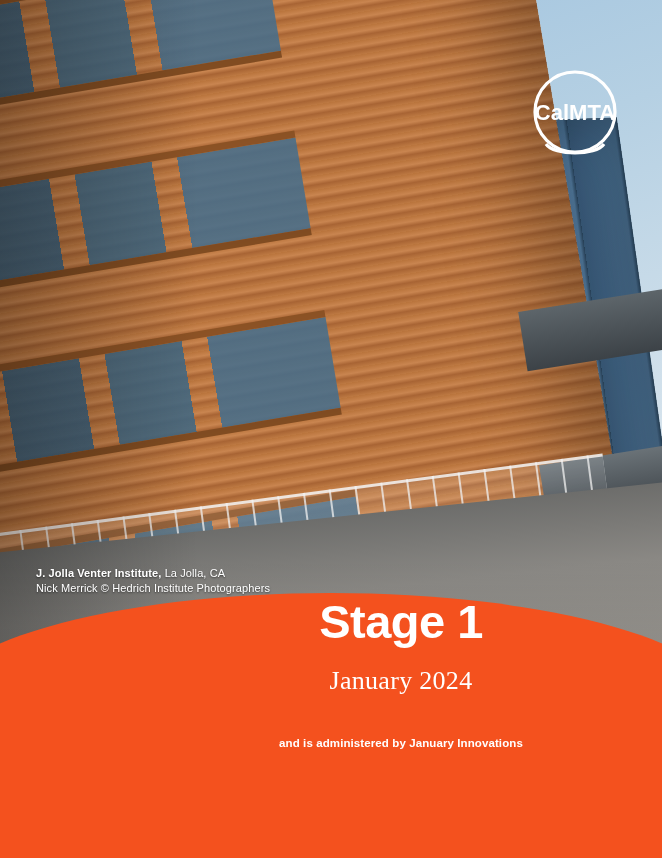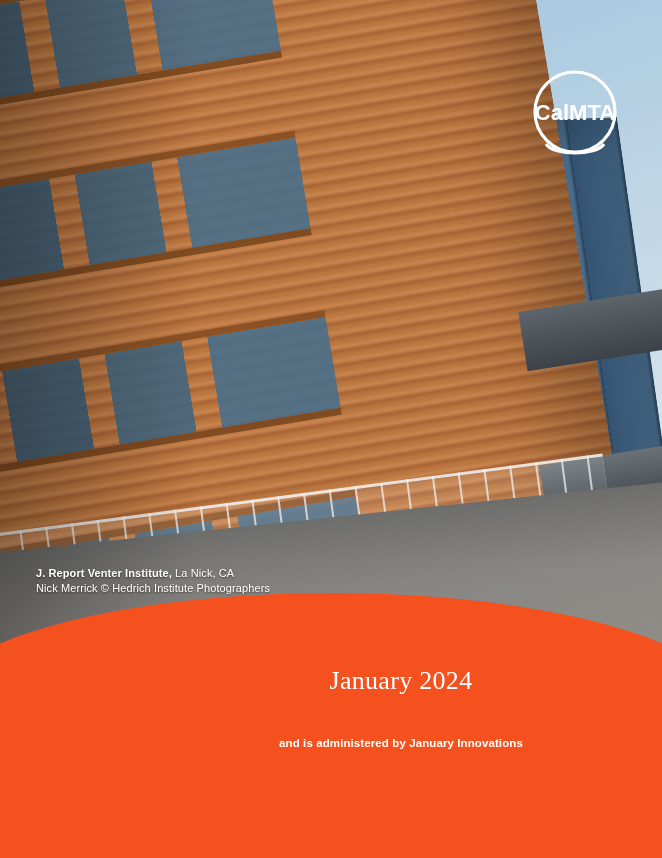--- a/index.html
+++ b/index.html
@@ -262,29 +262,29 @@
       <circle cx="59" cy="52" r="40" fill="none" stroke="#ffffff" stroke-width="3.2"></circle>
       <path d="M59 12 L59 92" stroke="#ffffff" stroke-width="3.2" fill="none" opacity="0"></path>
       <path d="M30 84 C38 96, 80 96, 88 84" stroke="#ffffff" stroke-width="3.2" fill="none"></path>
       <rect x="16" y="40" width="86" height="26" fill="none"></rect>
       <text x="59" y="60" text-anchor="middle" font-family="Liberation Sans, sans-serif" font-size="22" font-weight="bold" fill="#ffffff">CalMTA</text>
     </svg>
   </div>
 
   <div class="credit">
     <div>
-      <span class="b">J. Report Venter Institute,</span><span> La Nick, CA</span>
+      <span class="b">J. Jolla Venter Institute,</span><span> La Jolla, CA</span>
     </div>
     <div>Nick Merrick © Hedrich Institute Photographers</div>
   </div>
 
   <div class="banner"></div>
   <div class="banner-inner">
     <h1 class="title">
-      <br>
+      <span>Stage 1</span><br>
     </h1>
     <p class="subtitle">January 2024</p>
     <p class="footnote">
       <br>
       <span>and is administered by January Innovations</span>
     </p>
   </div>
 
 </div>
 

